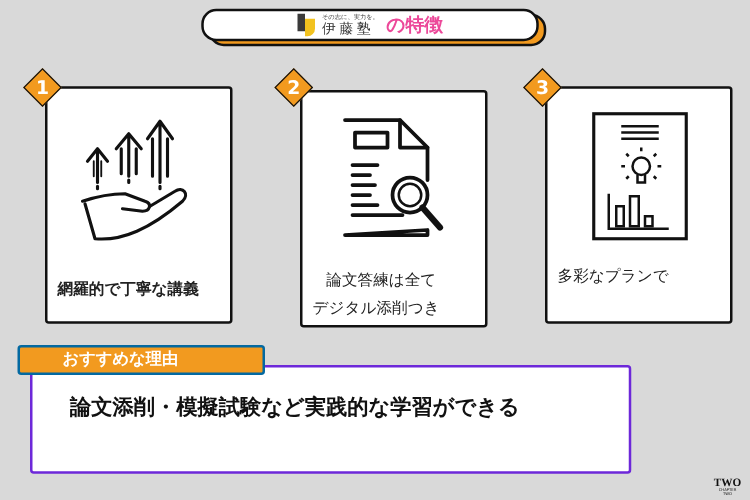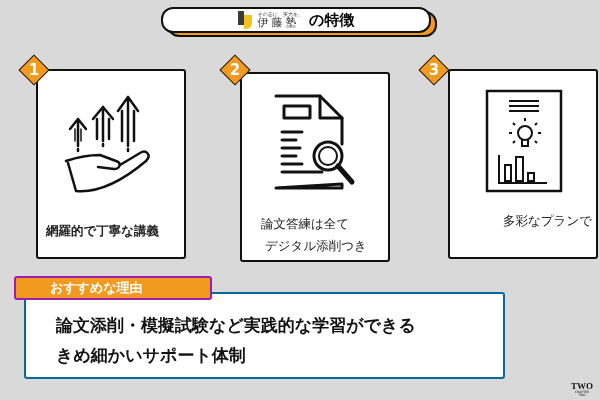--- a/index.html
+++ b/index.html
@@ -7,29 +7,29 @@
   .title-wrap{position:absolute;left:161px;top:7px;width:270px;height:26px;}
   .title-shadow{position:absolute;left:6px;top:4px;width:270px;height:26px;border-radius:12px;background:#f29a1f;border:2px solid #111;box-sizing:border-box;}
   .title-box{position:absolute;left:0;top:0;width:270px;height:26px;border-radius:12px;background:#fff;border:2px solid #111;box-sizing:border-box;display:flex;align-items:center;justify-content:center;gap:6px;}
   .logo{display:flex;align-items:center;gap:4px;}
   .logo-mark{width:16px;height:18px;position:relative;}
   .logo-mark .a{position:absolute;left:0;top:0;width:6px;height:14px;background:#3a3a3a;}
   .logo-mark .b{position:absolute;left:6px;top:4px;width:8px;height:14px;background:#f2c21f;border-radius:0 0 6px 0;}
   .logo-text{display:flex;flex-direction:column;line-height:1;}
   .logo-tag{font-size:5px;color:#333;}
   .logo-name{font-size:11px;color:#333;letter-spacing:3px;}
-  .title-text{font-size:15px;font-weight:bold;color:#000000;}
+  .title-text{font-size:15px;font-weight:bold;color:#ec4899;}
   .card{position:absolute;width:150px;height:190px;background:#fff;border:2px solid #111;border-radius:3px;box-sizing:border-box;}
   .card .label{position:absolute;left:8px;right:4px;font-size:12.5px;line-height:20px;color:#222;}
   .diamond{position:absolute;width:30px;height:30px;}
   .diamond .sq{position:absolute;left:4px;top:4px;width:22px;height:22px;background:#f29a1f;border:1.5px solid #111;transform:rotate(45deg);box-sizing:border-box;}
   .diamond .num{position:absolute;left:0;top:0;width:30px;height:30px;display:flex;align-items:center;justify-content:center;color:#fff;font-weight:bold;font-size:15px;}
   .icon{position:absolute;}
-  .reason-tab{position:absolute;left:14px;top:276px;width:198px;height:24px;background:#f29a1f;border:2px solid #a21caf;border-radius:3px;box-sizing:border-box;color:#fff;font-weight:bold;font-size:13px;line-height:20px;padding-left:34px;}
-  .reason-box{position:absolute;left:24px;top:292px;width:481px;height:87px;background:#fff;border:2px solid #0369a1;border-radius:3px;box-sizing:border-box;}
+  .reason-tab{position:absolute;left:14px;top:276px;width:198px;height:24px;background:#f29a1f;border:2px solid #0369a1;border-radius:3px;box-sizing:border-box;color:#fff;font-weight:bold;font-size:13px;line-height:20px;padding-left:34px;}
+  .reason-box{position:absolute;left:24px;top:292px;width:481px;height:87px;background:#fff;border:2px solid #6d28d9;border-radius:3px;box-sizing:border-box;}
   .reason-line{position:absolute;left:30px;font-size:17px;font-weight:bold;color:#111;white-space:nowrap;}
   .brand{position:absolute;left:571px;top:382px;width:22px;height:14px;text-align:center;}
   .brand .m{font-size:9px;font-weight:bold;line-height:9px;color:#111;font-family:Liberation Serif, serif;}
   .brand .s{font-size:3px;line-height:3px;color:#111;}
 </style>
 </head>
 <body>
 
 <div class="title-wrap">
   <div class="title-shadow"></div>
@@ -69,48 +69,47 @@
   <svg class="icon" style="left:30px;top:18px;" width="95" height="110" viewBox="0 0 95 110" fill="none" stroke="#111" stroke-width="3" stroke-linejoin="round" stroke-linecap="round">
     <path d="M4 4 L48 4 L70 26 L70 52 M70 92 L70 96 L4 96 Z"></path>
     <path d="M48 4 L48 26 L70 26"></path>
     <rect x="12" y="14" width="26" height="12"></rect>
     <path d="M10 40 H30 M10 48 H24 M10 56 H28 M10 64 H24 M10 72 H30 M10 80 H50"></path>
     <circle cx="56" cy="64" r="14"></circle>
       <circle cx="56" cy="64" r="9" stroke-width="2"></circle>
     <path d="M66 74 L80 90" stroke-width="5"></path>
   </svg>
   <div class="label" style="top:140px;margin-left:11px;">論文答練は全て</div>
-  <div class="label" style="top:162px;margin-left:15px;">デジタル添削つき</div>
+  <div class="label" style="top:162px;">デジタル添削つき</div>
 </div>
 <div class="diamond" style="left:220px;top:55px;">
     <div class="sq"></div>
     <div class="num">2</div>
   </div>
 
-<div class="card" style="left:448px;top:69px;text-align:right;">
+<div class="card" style="left:436px;top:69px;">
   <svg class="icon" style="left:35px;top:18px;" width="80" height="106" viewBox="0 0 80 106" fill="none" stroke="#111" stroke-width="2">
     <rect x="2" y="2" width="74" height="100" stroke-width="2.5"></rect>
     <path d="M24 12 H54 M24 17 H54 M24 22 H54"></path>
     <circle cx="40" cy="44" r="7"></circle>
       <path d="M37 51 V57 H43 V51"></path>
     <path d="M40 32 v-3 M30 36 l-2-2 M50 36 l2-2 M27 44 h-3 M53 44 h3 M30 52 l-2 2 M50 52 l2 2"></path>
     <path d="M14 66 V94 H62"></path>
     <rect x="20" y="76" width="6" height="16"></rect>
       <rect x="31" y="68" width="7" height="24"></rect>
       <rect x="43" y="84" width="6" height="8"></rect>
   </svg>
   <div class="label" style="top:140px;">多彩なプランで</div>
 </div>
 <div class="diamond" style="left:419px;top:55px;">
     <div class="sq"></div>
     <div class="num">3</div>
   </div>
 
 <div class="reason-box">
   <div class="reason-line" style="top:20px;">論文添削・模擬試験など実践的な学習ができる</div>
-  <div class="reason-line" style="top:50px;">きめ細かいサポート体制</div>
 </div>
 <div class="reason-tab">おすすめな理由</div>
 
 <div class="brand">
   <div class="m">TWO</div>
   <div class="s">CHAPTER TWO</div>
 </div>
 
 </body></html>

